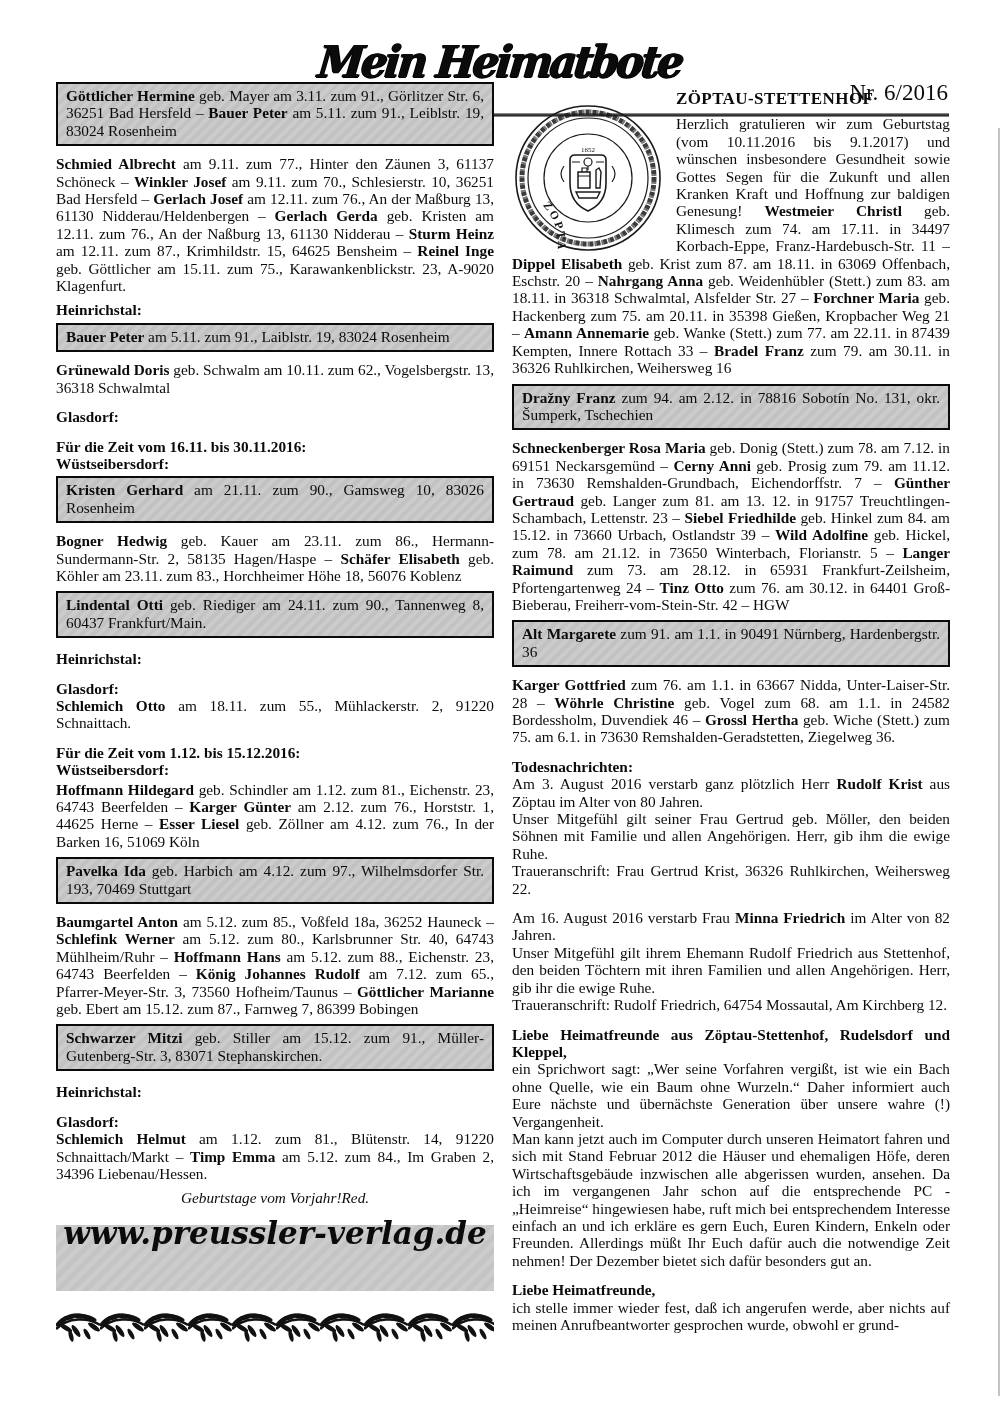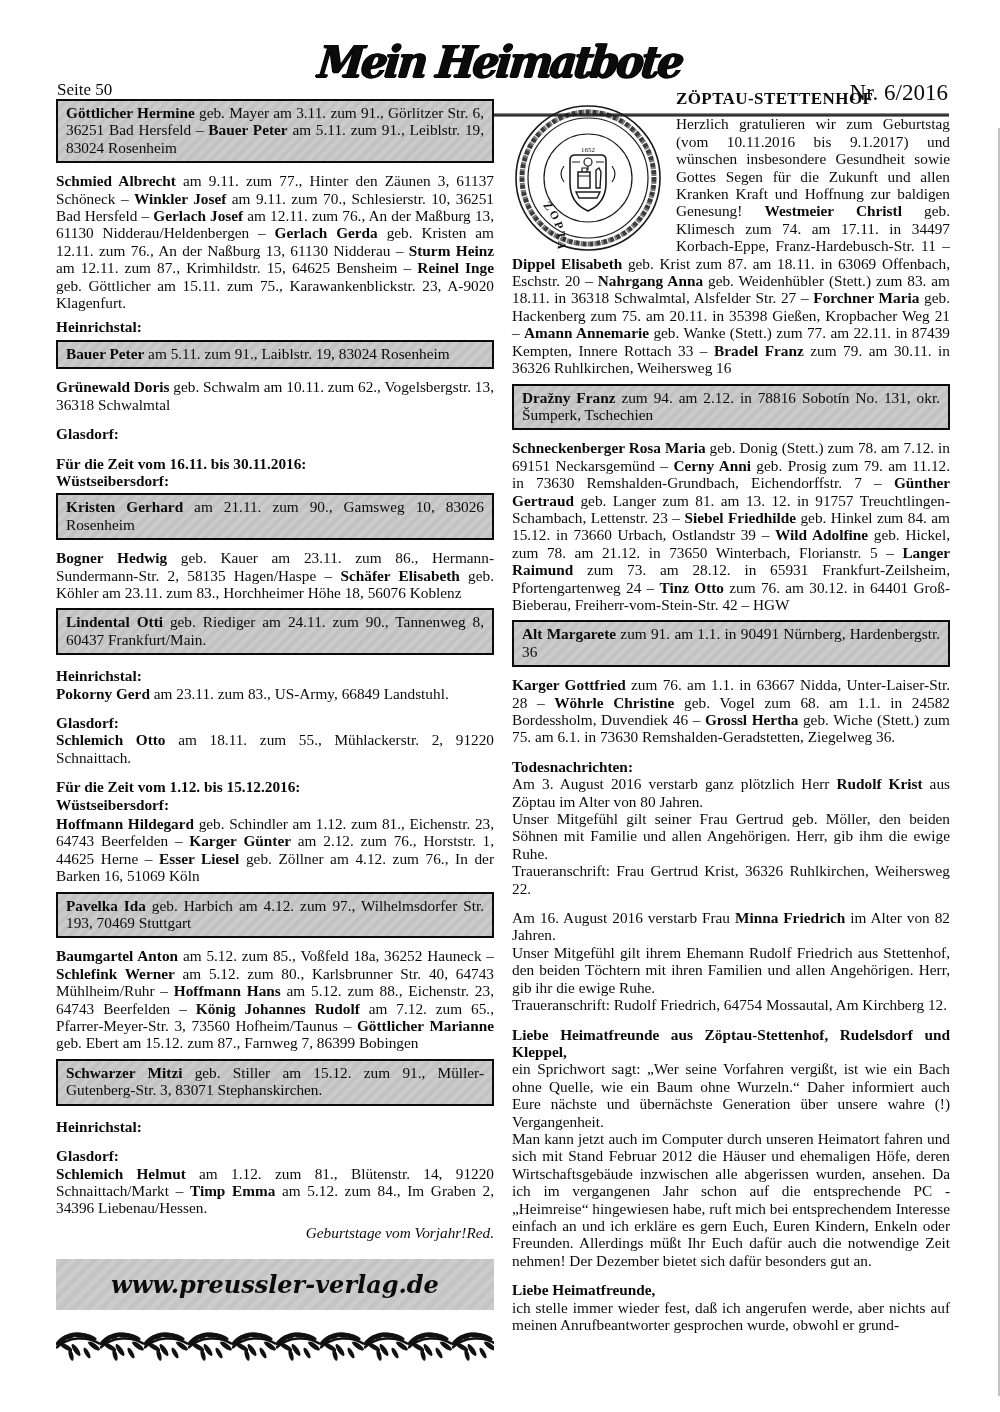--- a/index.html
+++ b/index.html
@@ -12,43 +12,43 @@
   .masthead{position:absolute;left:50%;top:36px;transform:translateX(-50%) skewX(-6deg) scaleX(.94);
             font-family:"DejaVu Serif",serif;font-weight:bold;font-style:italic;font-size:44px;
             letter-spacing:-3px;white-space:nowrap;
             text-shadow:1px 0 0 #000,-1px 0 0 #000,0 1px 0 #000;}
   .rule{position:absolute;left:56px;top:113px;width:893px;height:4px;
         background:linear-gradient(to bottom,#a9a9a9,#2d2d2d 45%,#2d2d2d 65%,#b5b5b5);}
   .scan-edge{position:absolute;right:0;top:128px;width:2px;height:1268px;background:#c3c3c3;}
 
   
   .col{position:absolute;width:438px;font-size:15.3px;line-height:17.4px;}
-  .col-left{left:56px;top:95px;}
+  .col-left{left:56px;top:78px;}
   .col-right{left:512px;top:90px;}
 
   p.body{margin:0 0 7px 0;text-align:justify;}
   p.tight{margin:0;text-align:justify;}
   .sub{font-weight:bold;margin:0;}
   .grp{margin:12px 0 7px 0;}
   .mb2{margin-bottom:2px;}
   .gbox{clear:both;border:2px solid #0a0a0a;margin:4px 0 9px 0;padding:3px 8px 5px 8px;
         text-align:justify;
         background:repeating-linear-gradient(135deg,#cbcbcb 0 4px,#c2c2c2 4px 8px);}
   .grp,.sub{clear:both;}
 
   
   h2.zh{font-size:17px;margin:0 0 8px 0;letter-spacing:.4px;}
   .seal-wrap{float:left;width:152px;height:156px;margin:4px 12px 2px 0;}
   .seal-wrap svg{display:block;margin-top:10px;}
 
   
-  .footline{display:flex;justify-content:flex-end;font-style:italic;margin-top:3px;clear:both;}
-  .banner{margin-top:18px;height:51px;display:flex;align-items:center;justify-content:center;clear:both;
+  .footline{display:flex;justify-content:center;font-style:italic;margin-top:3px;clear:both;}
+  .banner{margin-top:18px;height:66px;display:flex;align-items:flex-start;justify-content:center;clear:both;
           background:repeating-linear-gradient(135deg,#cccccc 0 5px,#c4c4c4 5px 10px);
-          font-family:"DejaVu Serif",serif;font-weight:bold;font-style:italic;font-size:24px;}
+          font-family:"DejaVu Serif",serif;font-weight:bold;font-style:italic;font-size:31px;}
   .garland{margin-top:14px;clear:both;}
 </style>
 </head>
 <body>
 
 <div class="page">
 
   <span class="hdr-left">Seite 50</span>
   <div class="masthead">Mein Heimatbote</div>
   <span class="hdr-right">Nr. 6/2016</span>
@@ -85,21 +85,20 @@
     </div>
 
     <p class="body"><b>Bogner Hedwig</b><span> geb. Kauer am 23.11. zum 86., Hermann-Sundermann-Str. 2, 58135 Hagen/Haspe – </span><b>Schäfer Elisabeth</b><span> geb. Köhler am 23.11. zum 83., Horchheimer Höhe 18, 56076 Koblenz</span></p>
 
     <div class="gbox">
       <p class="tight"><b>Lindental Otti</b><span> geb. Riediger am 24.11. zum 90., Tannenweg 8, 60437 Frankfurt/Main.</span></p>
     </div>
 
     <div class="grp">
       <p class="sub">Heinrichstal:</p>
-      <p class="tight"><b>Pokorny Gerd</b><span> am 23.11. zum 83., US-Army, 66849 Landstuhl.</span></p>
     </div>
 
     <div class="grp">
       <p class="sub">Glasdorf:</p>
       <p class="tight"><b>Schlemich Otto</b><span> am 18.11. zum 55., Mühlackerstr. 2, 91220 Schnaittach.</span></p>
     </div>
 
     <div class="grp mb2">
       <p class="sub">Für die Zeit vom 1.12. bis 15.12.2016:</p>
       <p class="sub">Wüstseibersdorf:</p>

